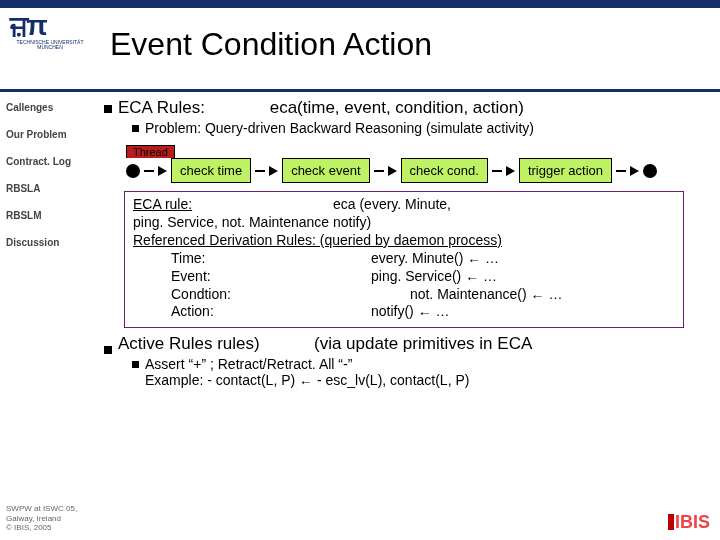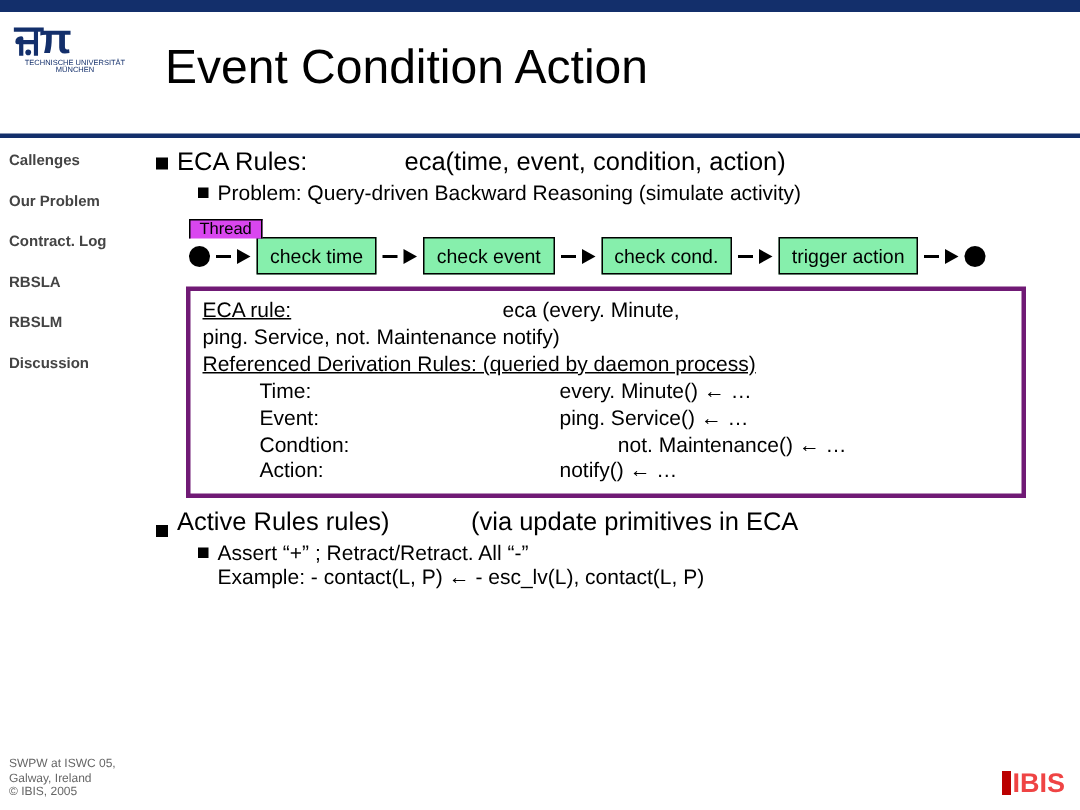--- a/index.html
+++ b/index.html
@@ -49,40 +49,40 @@
   .h1line .lhs { font-weight: 400; }
   .h1line .rhs { margin-left: 60px; }
   .sub { margin-left: 28px; margin-top: 2px; display: flex; gap: 6px; font-size: 14px; }
   .sub .sq { width: 7px; height: 7px; background: #000; margin-top: 5px; flex: 0 0 auto; }
   .thread {
     margin: 6px 0 2px 22px; width: 560px;
   }
   .thread-label {
     border: 1px solid #000; border-bottom: none; display: inline-block;
     padding: 0 6px; font-size: 11px;
-    position: relative; top: 1px; background: #d946ef; z-index: 2;
+    position: relative; top: 1px; background: #b91c1c; z-index: 2;
   }
   .thread-pipe {
     display: flex; align-items: center; gap: 4px;
   }
   .dot { width: 14px; height: 14px; border-radius: 50%; background: #000; flex: 0 0 auto; }
   .seg { height: 2px; background: #000; flex: 0 0 auto; }
   .seg.s1 { width: 10px; }
   .seg.s2 { width: 10px; }
   .arrow-r {
     width: 0; height: 0; border-top: 5px solid transparent;
     border-bottom: 5px solid transparent; border-left: 9px solid #000;
     flex: 0 0 auto;
   }
   .stage {
     border: 1px solid #000; padding: 4px 8px; font-size: 13px;
-    flex: 0 0 auto; text-align: center; background: #86efac;
+    flex: 0 0 auto; text-align: center; background: #bef264;
   }
   .example-box {
-    border: 3px solid #701a75; margin: 8px 0 6px 20px; width: 560px;
+    border: 1px solid #701a75; margin: 8px 0 6px 20px; width: 560px;
     padding: 4px 8px 6px 8px; font-size: 14px; line-height: 1.28;
   }
   .ex-row { display: flex; }
   .ex-row .c1 { width: 200px; }
   .ex-row .c2 { flex: 1; }
   .indent { padding-left: 38px; }
   .u { text-decoration: underline; }
   .active-row { display: flex; align-items: flex-end; gap: 6px; margin-top: 2px; }
   .active-row .sq { width: 8px; height: 8px; background: #000; margin-top: 4px; flex: 0 0 auto; }
   .active-lhs { font-size: 17px; width: 190px; }

